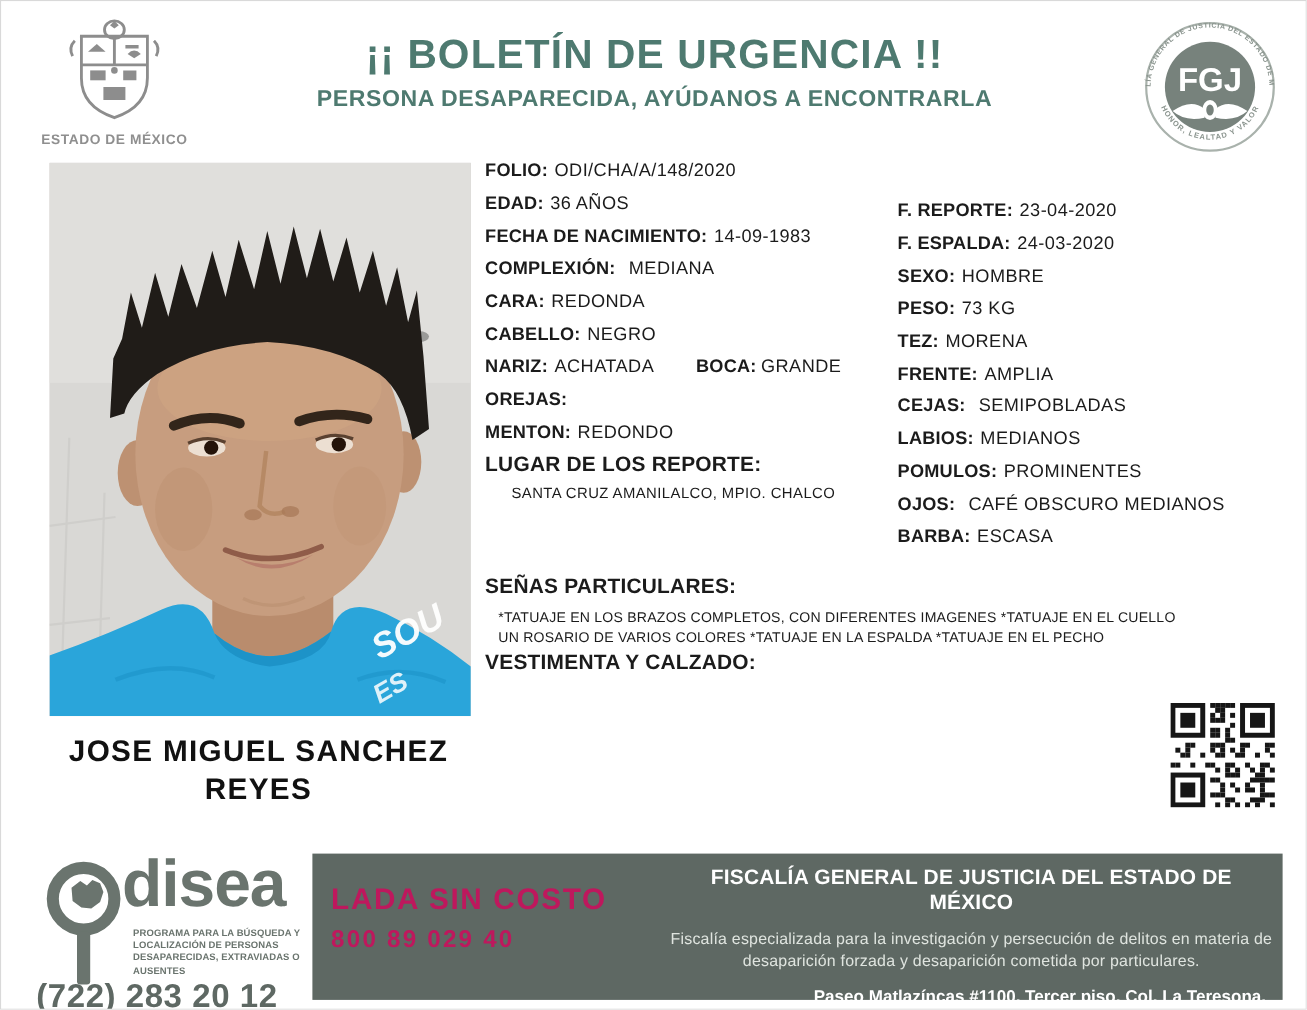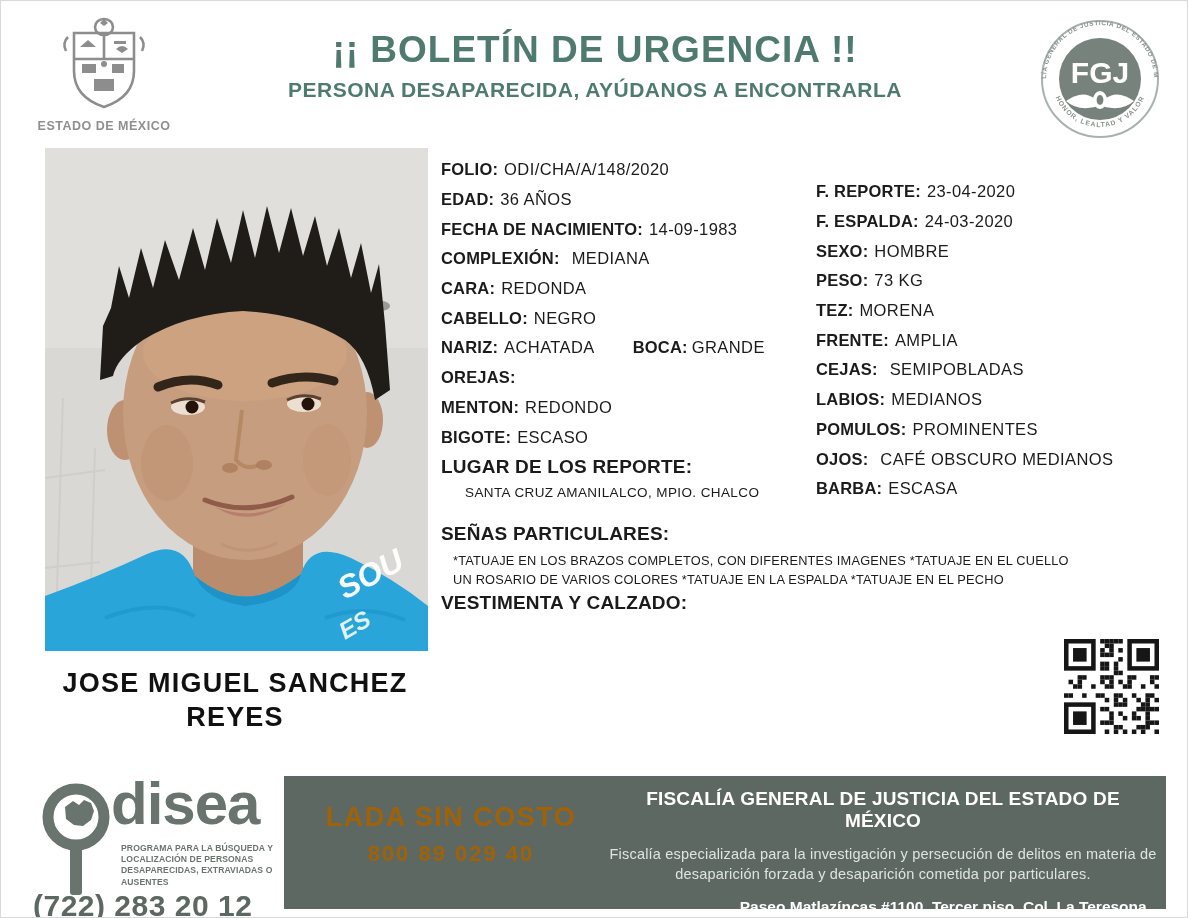--- a/index.html
+++ b/index.html
@@ -32,21 +32,21 @@
   .senas-label{position:absolute;left:440px;top:522px;font-size:19px;font-weight:800;letter-spacing:.2px;}
   .senas-text{position:absolute;left:452px;top:550px;width:625px;font-size:12.8px;line-height:1.5;letter-spacing:.2px;}
   .vestimenta-label{position:absolute;left:440px;top:591px;font-size:19px;font-weight:800;letter-spacing:.2px;}
   .vestimenta-value{position:absolute;left:700px;top:593px;font-size:15px;}
 
   
   .qr{position:absolute;left:1063px;top:638px;width:95px;height:95px;background:#fff;}
 
   
   .footer-panel{position:absolute;left:283px;top:775px;width:882px;height:133px;background:#5e6863;}
-  .lada{position:absolute;left:300px;top:801px;width:300px;text-align:center;color:#a16207;}
+  .lada{position:absolute;left:300px;top:801px;width:300px;text-align:left;color:#be185d;}
   .lada-1{font-size:27px;font-weight:800;letter-spacing:1.5px;}
   .lada-2{font-size:22px;font-weight:800;letter-spacing:2px;margin-top:8px;}
   .fisc{position:absolute;left:608px;top:787px;width:548px;color:#fff;}
   .fisc-title{font-size:19px;font-weight:800;text-align:center;letter-spacing:.2px;}
   .fisc-desc{font-size:14.5px;color:#dfe4df;text-align:center;line-height:1.4;margin-top:12px;letter-spacing:.2px;}
   .fisc-addr{font-size:15.5px;font-weight:800;text-align:right;line-height:1.45;margin-top:11px;padding-right:6px;}
 
   .odisea{position:absolute;left:30px;top:778px;width:260px;height:138px;}
   .odisea-brand{position:absolute;left:80px;top:-10px;font-size:60px;font-weight:800;color:#6a746e;letter-spacing:-1px;}
   .odisea-sub{position:absolute;left:90px;top:64px;width:172px;font-size:8.6px;font-weight:700;color:#6a746e;line-height:1.3;letter-spacing:.1px;}
@@ -164,21 +164,21 @@
       <text x="300" y="452" transform="rotate(-28 300 452)" font-family="Liberation Sans, sans-serif" font-size="32" font-style="italic" font-weight="800" fill="#ffffff" opacity=".95">SOU</text>
       <text x="300" y="492" transform="rotate(-30 300 492)" font-family="Liberation Sans, sans-serif" font-size="24" font-style="italic" font-weight="800" fill="#ffffff" opacity=".85">ES</text>
     </svg>
   </div>
 
   <div class="name">
     <div>JOSE MIGUEL SANCHEZ</div>
     <div>REYES</div>
   </div>
 
-  <div class="col" style="left:440px;top:154px;">
+  <div class="col" style="left:440px;top:140px;">
     <div class="frow">
         <span class="flabel">FOLIO:</span>
         <span class="fvalue">ODI/CHA/A/148/2020</span>
       </div>
     <div class="frow">
         <span class="flabel">EDAD:</span>
         <span class="fvalue">36 AÑOS</span>
       </div>
     <div class="frow">
         <span class="flabel">FECHA DE NACIMIENTO:</span>
@@ -202,24 +202,20 @@
         <span class="flabel2">BOCA:</span>
         <span class="fvalue">GRANDE</span>
       </div>
     <div class="frow">
         <span class="flabel">OREJAS:</span>
         <span class="fvalue"></span>
       </div>
     <div class="frow">
         <span class="flabel">MENTON:</span>
         <span class="fvalue">REDONDO</span>
-      </div>
-    <div class="frow">
-        <span class="flabel">BIGOTE:</span>
-        <span class="fvalue">ESCASO</span>
       </div>
     <div class="frow">
         <span class="flabel" style="font-size:19px;">LUGAR DE LOS REPORTE:</span>
       </div>
     <div class="subrow">
         <span class="subvalue">SANTA CRUZ AMANILALCO, MPIO. CHALCO</span>
       </div>
   </div>
 
   <div class="col" style="left:815px;top:176px;">

